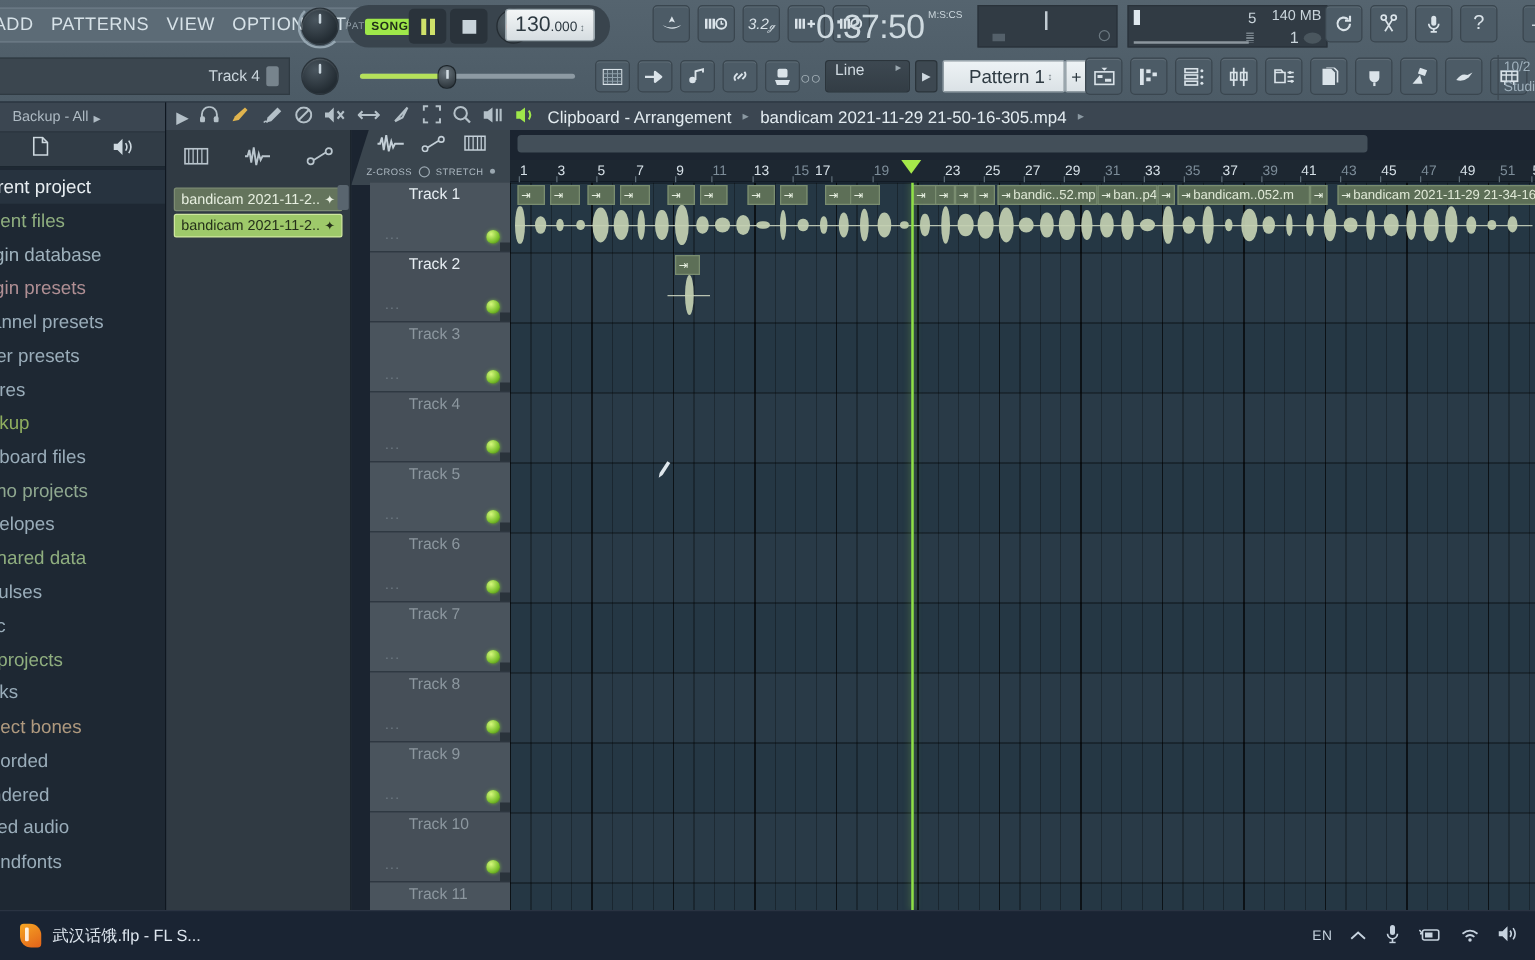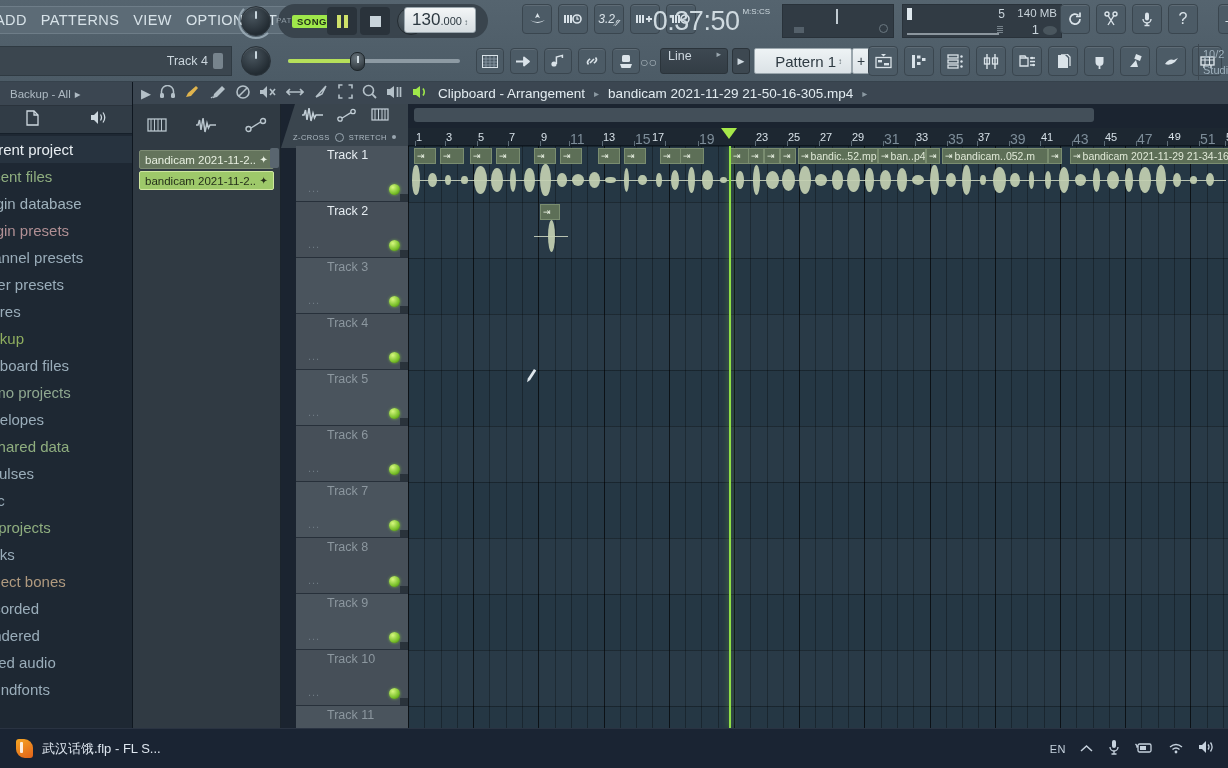--- a/index.html
+++ b/index.html
@@ -267,21 +267,21 @@
     opacity:.8;
   }
 
   .ruler {
     position:absolute; left:408px; top:128px; width:820px; height:18px;
     background:#1d2731; color:#b9c6cf; font-size:10px;
     border-bottom:1px solid #0e1720;
   }
   .ruler .tick { position:absolute; top:3px; }
   .ruler .tick.major { color:#d6e0e7; font-size:11px; }
-  .ruler .tick.minor { color:#7d8d99; font-size:14px; }
+  .ruler .tick.minor { color:#7d8d99; font-size:11px; }
 
   .playhead-tri {
     position:absolute; top:0; width:0; height:0;
     border-left:8px solid transparent; border-right:8px solid transparent;
     border-top:11px solid #a6e84a;
   }
 
   .tracks-col {
     position:absolute; left:296px; top:146px; width:112px; height:582px;
     background:#2f3942;
@@ -854,21 +854,21 @@
       <span class="tick minor" style="left: 602px;">39</span>
       <span style="position: absolute; top: 13px; left: 601px; width: 1px; height: 5px; background: rgb(93, 108, 119);"></span>
       <span class="tick major" style="left: 633px;">41</span>
       <span style="position: absolute; top: 13px; left: 632px; width: 1px; height: 5px; background: rgb(93, 108, 119);"></span>
       <span class="tick minor" style="left: 665px;">43</span>
       <span style="position: absolute; top: 13px; left: 664px; width: 1px; height: 5px; background: rgb(93, 108, 119);"></span>
       <span class="tick major" style="left: 697px;">45</span>
       <span style="position: absolute; top: 13px; left: 696px; width: 1px; height: 5px; background: rgb(93, 108, 119);"></span>
       <span class="tick minor" style="left: 729px;">47</span>
       <span style="position: absolute; top: 13px; left: 728px; width: 1px; height: 5px; background: rgb(93, 108, 119);"></span>
-      <span class="tick major" style="left: 760px; font-family: Liberation Mono, monospace;">49</span>
+      <span class="tick major" style="left: 760px;">49</span>
       <span style="position: absolute; top: 13px; left: 759px; width: 1px; height: 5px; background: rgb(93, 108, 119);"></span>
       <span class="tick minor" style="left: 792px;">51</span>
       <span style="position: absolute; top: 13px; left: 791px; width: 1px; height: 5px; background: rgb(93, 108, 119);"></span>
       <span class="tick major" style="left: 818px;">5</span>
       <span style="position: absolute; top: 13px; left: 817px; width: 1px; height: 5px; background: rgb(93, 108, 119);"></span>
       <div class="playhead-tri" style="left: 313px;"></div>
     </div>
 
   <div class="tracks-col" id="tracks-col">
       <div class="trk">

